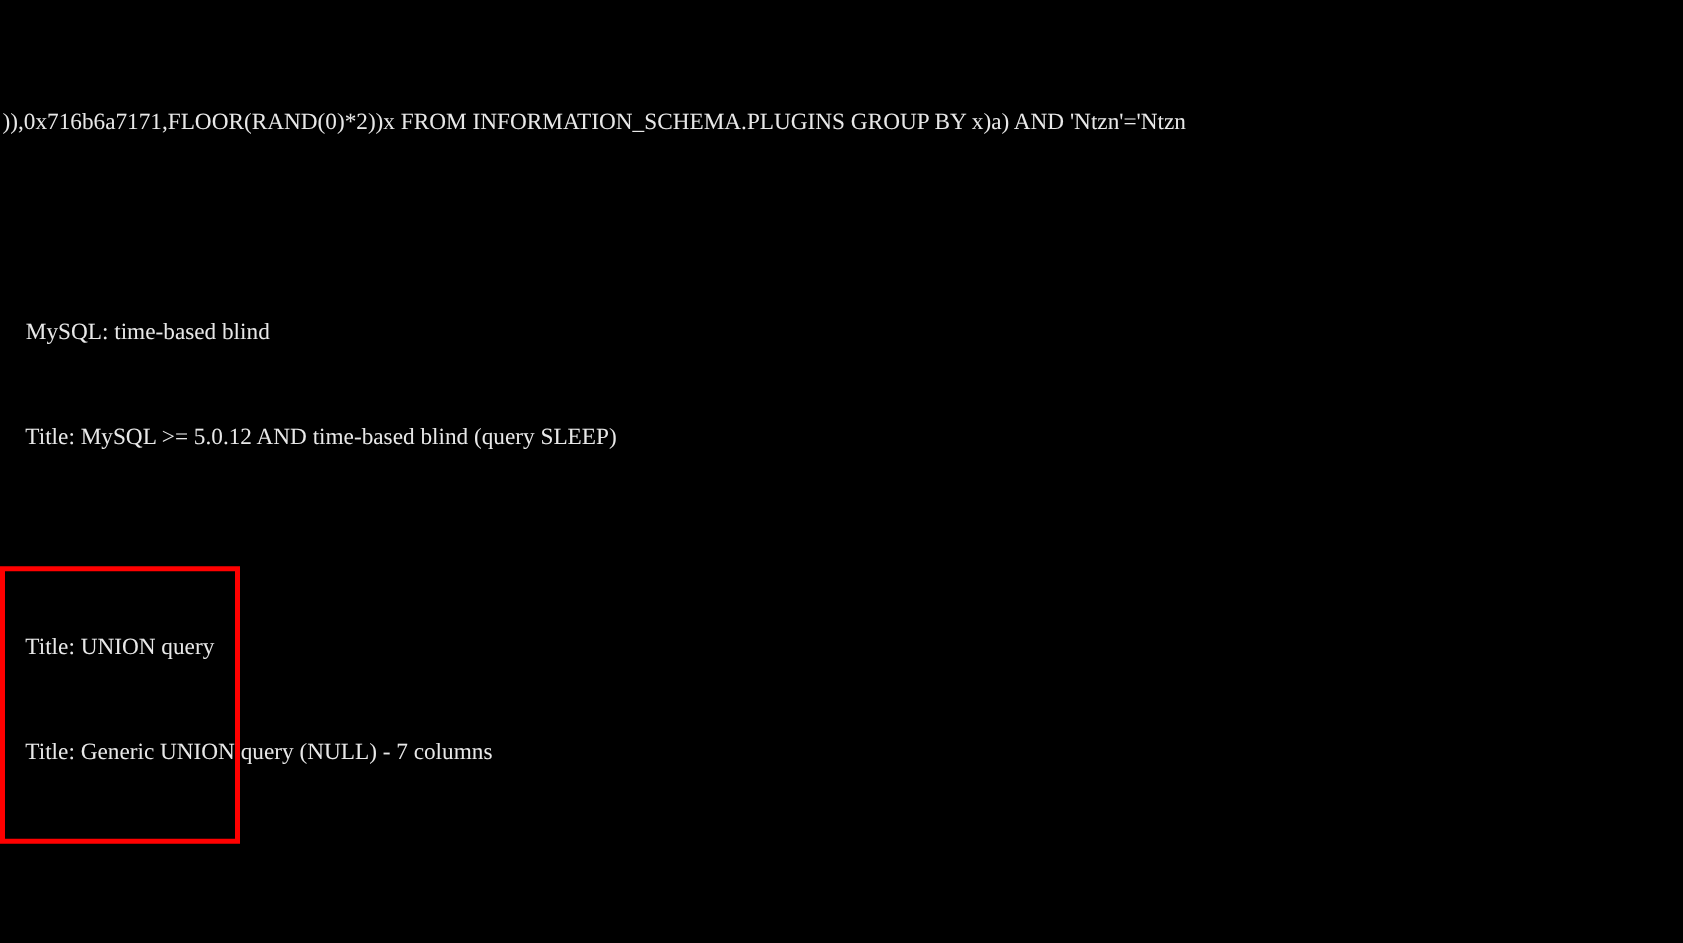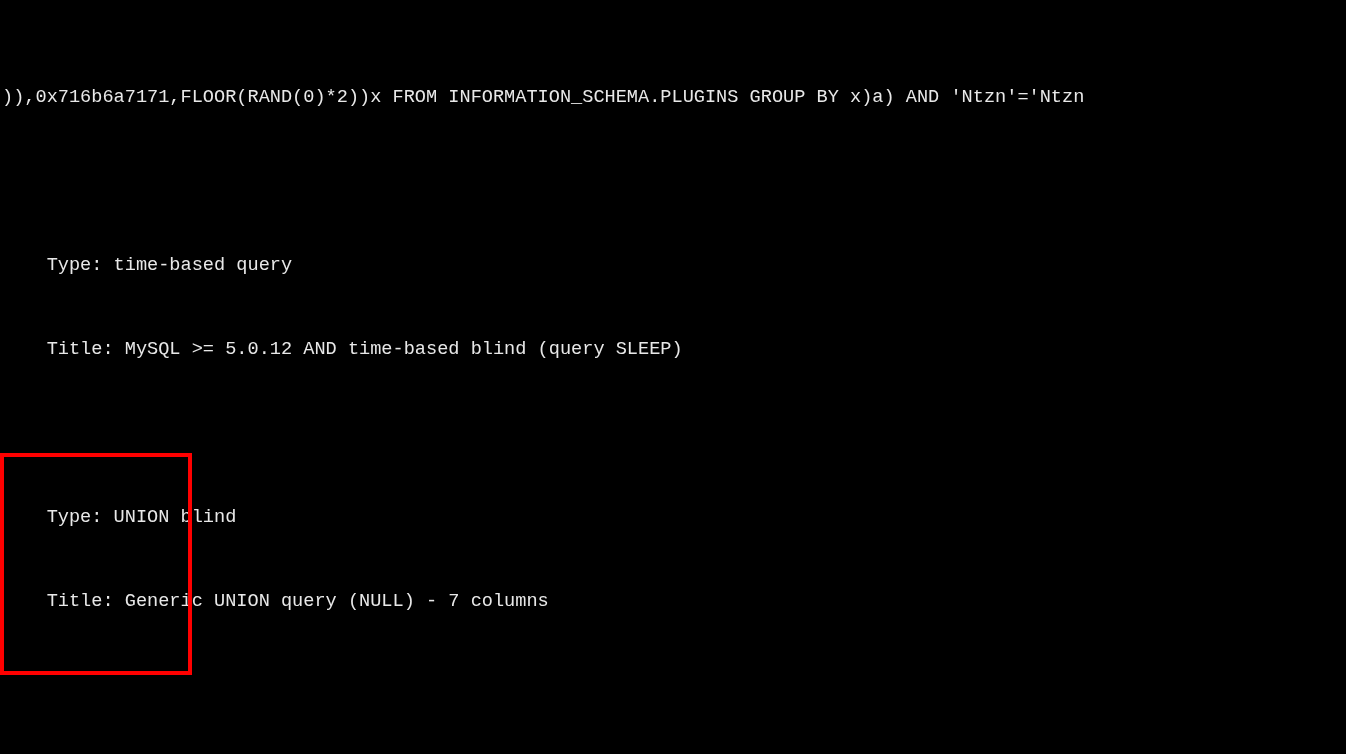--- a/index.html
+++ b/index.html
@@ -12,21 +12,21 @@
     height: 754px;
     overflow: hidden;
     font-family: "DejaVu Sans Mono", "Liberation Mono", monospace;
   }
   #terminal {
     position: relative;
     width: 1125px;
     height: 754px;
     background: #000000;
     color: #d8dee9;
-    font-family: Liberation Mono, monospace;
+    font-family: Liberation Serif, serif;
     font-size: 18.6px;
     line-height: 28px;
     padding: 0;
     box-sizing: border-box;
     white-space: pre;
     letter-spacing: 0px;
   }
   .lines {
     position: absolute;
     left: 0;
@@ -57,24 +57,24 @@
 </style>
 </head>
 <body>
 
 <div id="terminal">
 
   <div class="lines">
 
     <div class="line plain">)),0x716b6a7171,FLOOR(RAND(0)*2))x FROM INFORMATION_SCHEMA.PLUGINS GROUP BY x)a) AND 'Ntzn'='Ntzn</div>
     <div class="line blank"></div>
-    <div class="line plain">    Type: time-based query</div>
+    <div class="line plain">    MySQL: time-based blind</div>
     <div class="line plain">    Title: MySQL &gt;= 5.0.12 AND time-based blind (query SLEEP)</div>
     <div class="line blank"></div>
-    <div class="line plain">    Type: UNION blind</div>
+    <div class="line plain">    Title: UNION query</div>
     <div class="line plain">    Title: Generic UNION query (NULL) - 7 columns</div>
     
     
     
 
     
 
     
     
     

